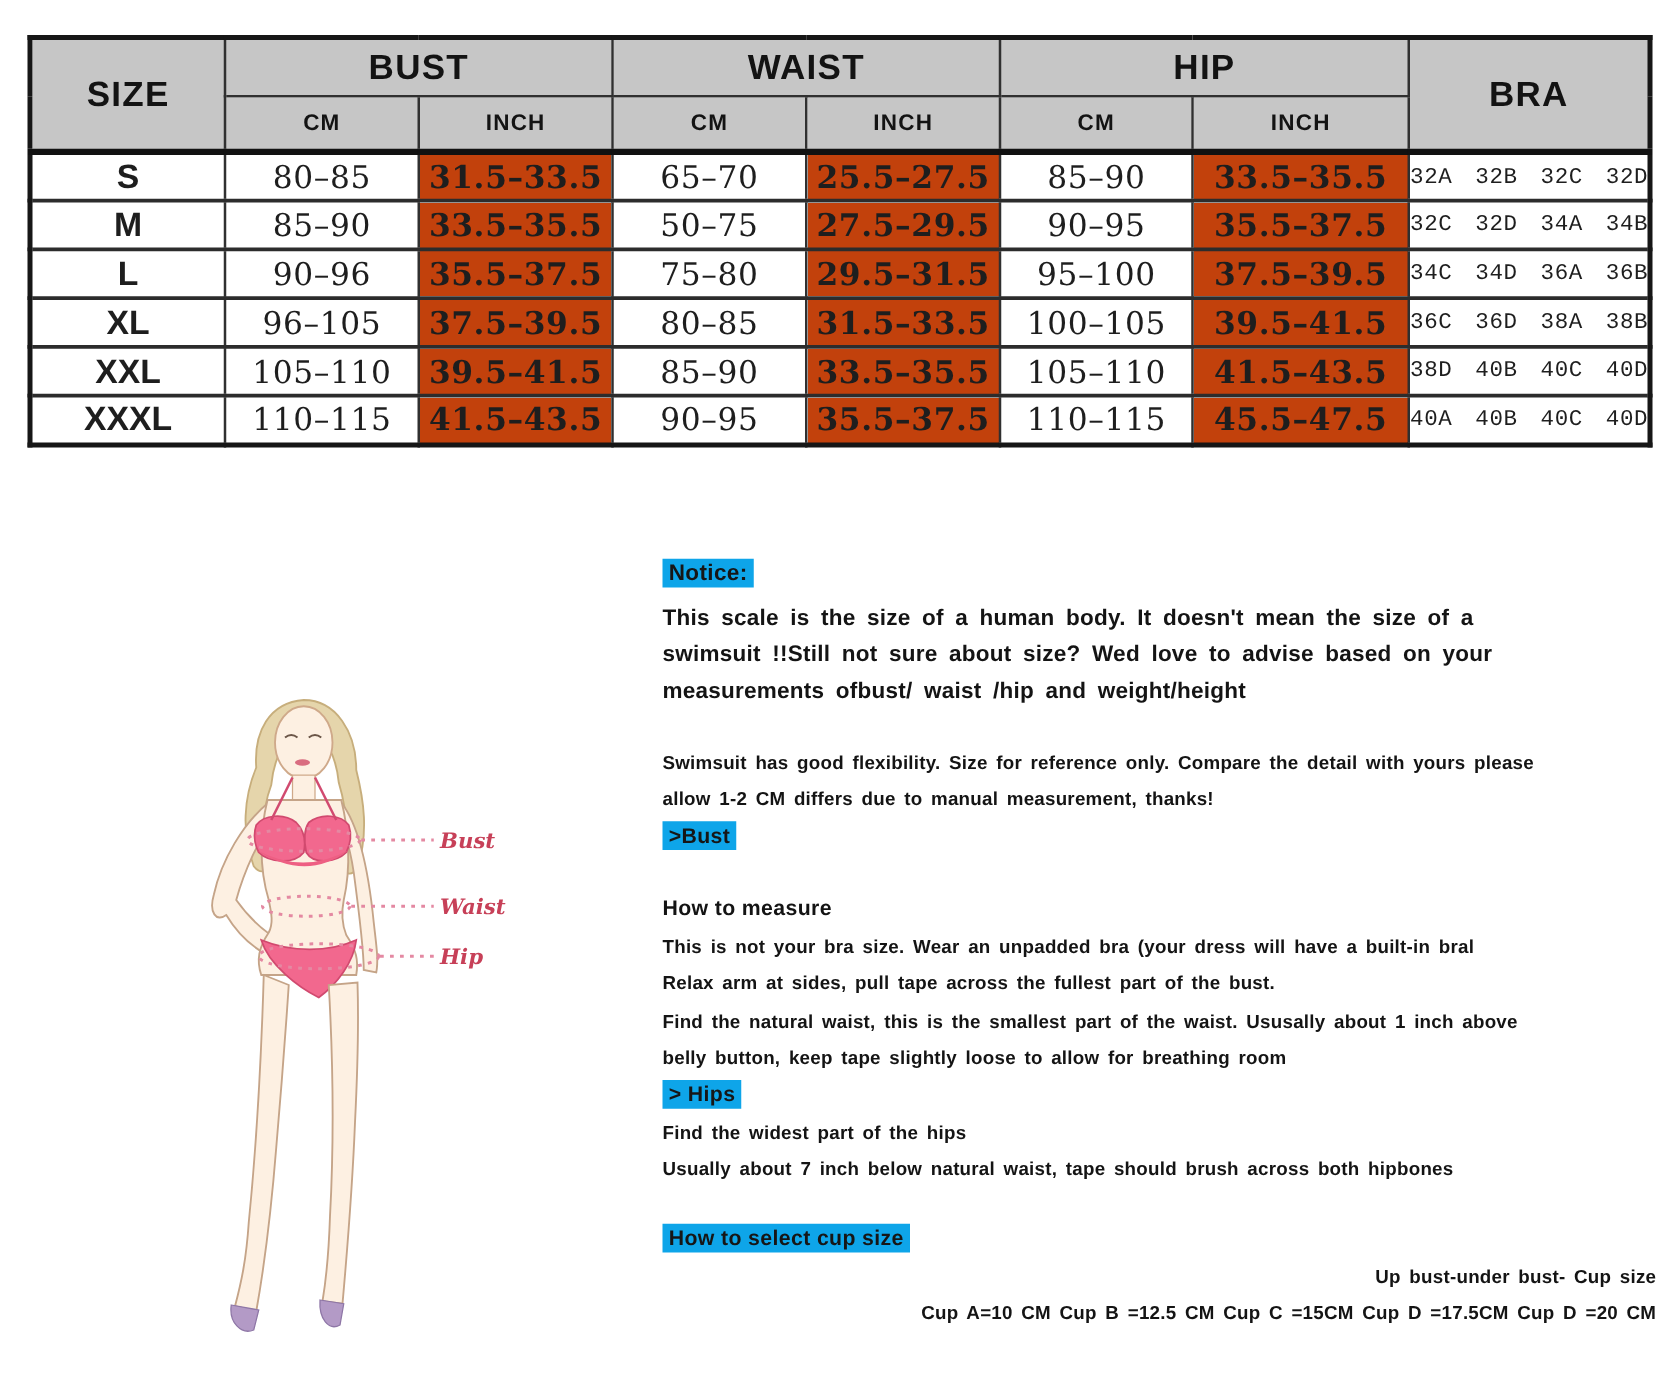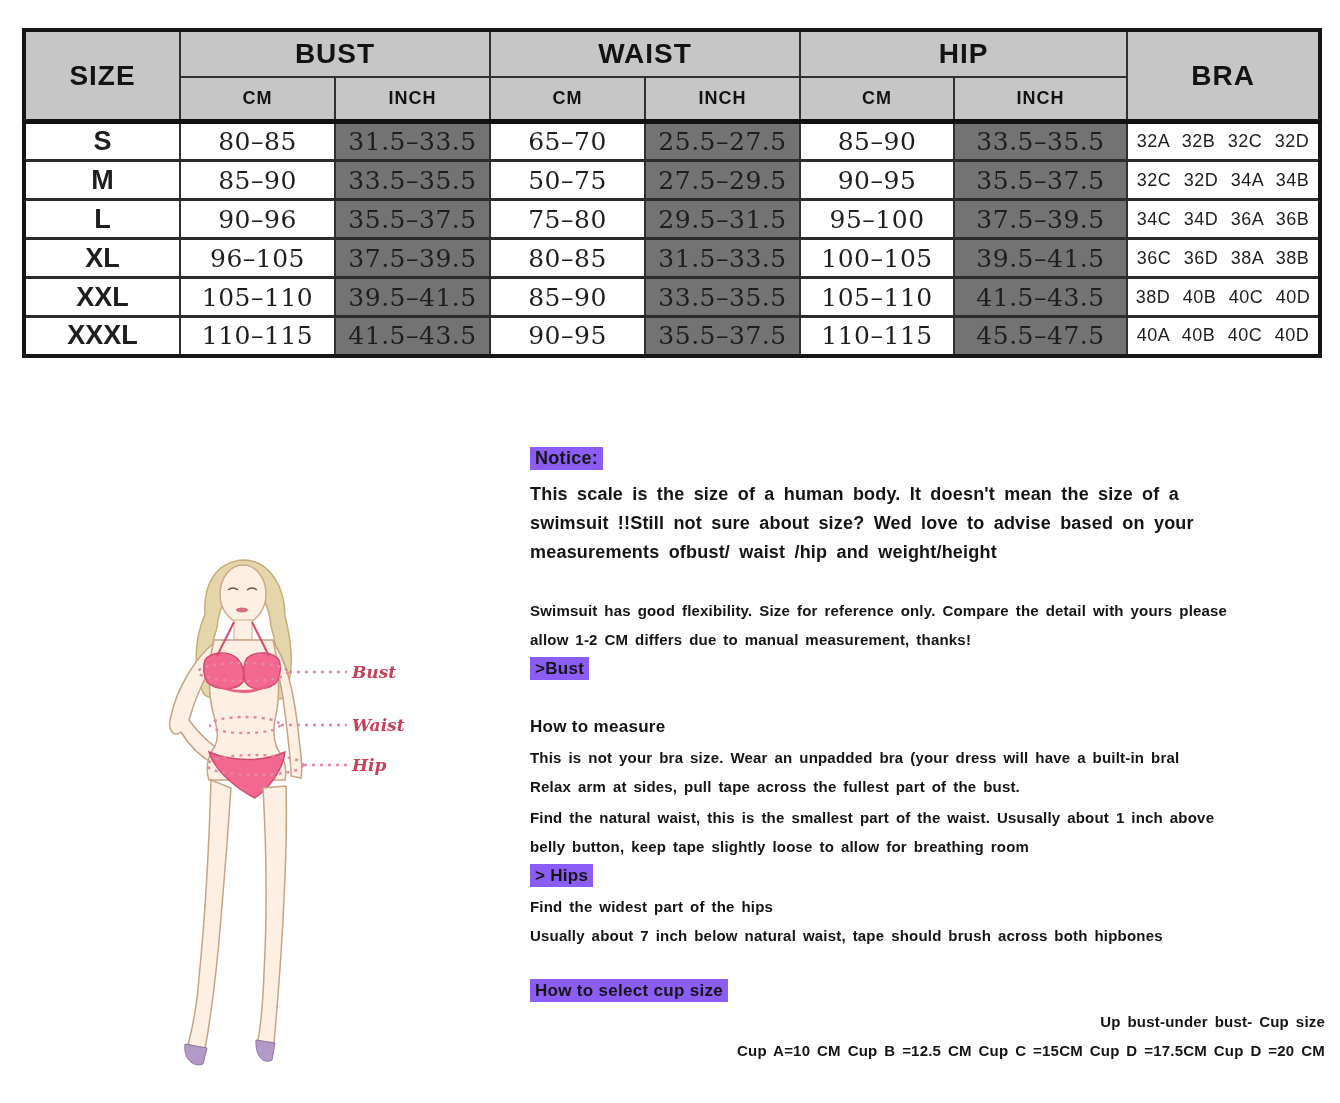--- a/index.html
+++ b/index.html
@@ -23,35 +23,35 @@
     font-size:28px; letter-spacing:1px;
   }
   .size-chart thead tr.top th { height:44px; }
   .size-chart thead tr.sub th { height:41px; font-size:18px; }
   .size-chart thead { border-bottom:5px solid #111111; }
   .size-chart tbody tr { height:39px; border-top:3px solid #2c2c2c; }
   .size-chart tbody td {
     font-family:"DejaVu Serif", serif; font-size:25px; color:#1e1e1e; letter-spacing:0.5px;
   }
   .size-chart td.c-size { font-family:"Liberation Sans", sans-serif; font-weight:bold; font-size:27px; letter-spacing:0; }
-  .size-chart td.c-inch { background:#737373; }
-  .size-chart td.c-bra  { font-family:Liberation Sans, sans-serif; font-size:18px; letter-spacing:0.5px; word-spacing:7px; }
+  .size-chart td.c-inch { background:#c2410c;font-weight:bold; }
+  .size-chart td.c-bra  { font-family:Liberation Mono, monospace; font-size:18px; letter-spacing:0.5px; word-spacing:7px; }
 
   
   .notes {
     position:absolute; left:530px; top:444px; width:795px;
     color:#141414; font-weight:bold;
   }
   .notes .para {
     font-size:15px; line-height:29px; margin:0; white-space:pre-line;
     letter-spacing:0.2px; word-spacing:2.5px;
   }
   .notes .label-row { line-height:29px; font-size:17px; letter-spacing:0.3px; }
   .notes .hl {
-    display:inline-block; background:#8b5cf6; color:#161616;
+    display:inline-block; background:#0ea5e9; color:#161616;
     padding:0 5px; line-height:23px;
   }
   .notice-para { font-size:18px !important; word-spacing:4px !important; }
   #notice-para   { margin-top:7px; }
   #flex-para     { margin-top:29px; }
   #how-to        { margin-top:29px; }
   #bust-para     { margin-top:2px; }
   #waist-para    { margin-top:2px; }
   #hips-para     { margin-top:2px; }
   #cup-title     { margin-top:26px; }

